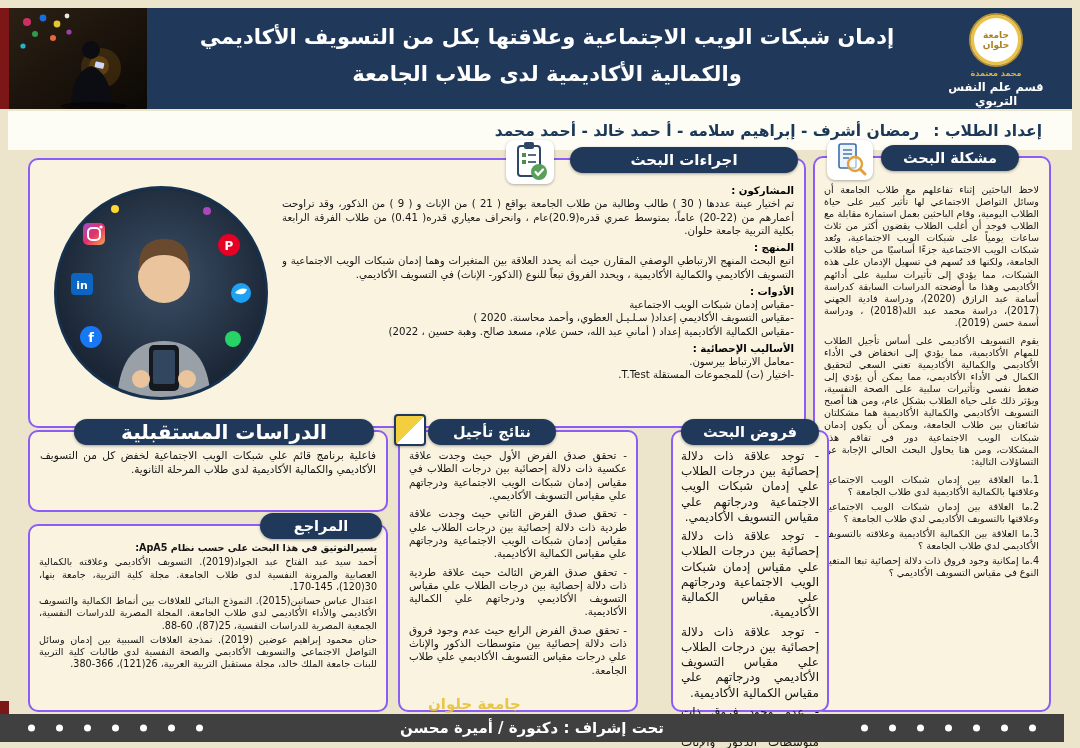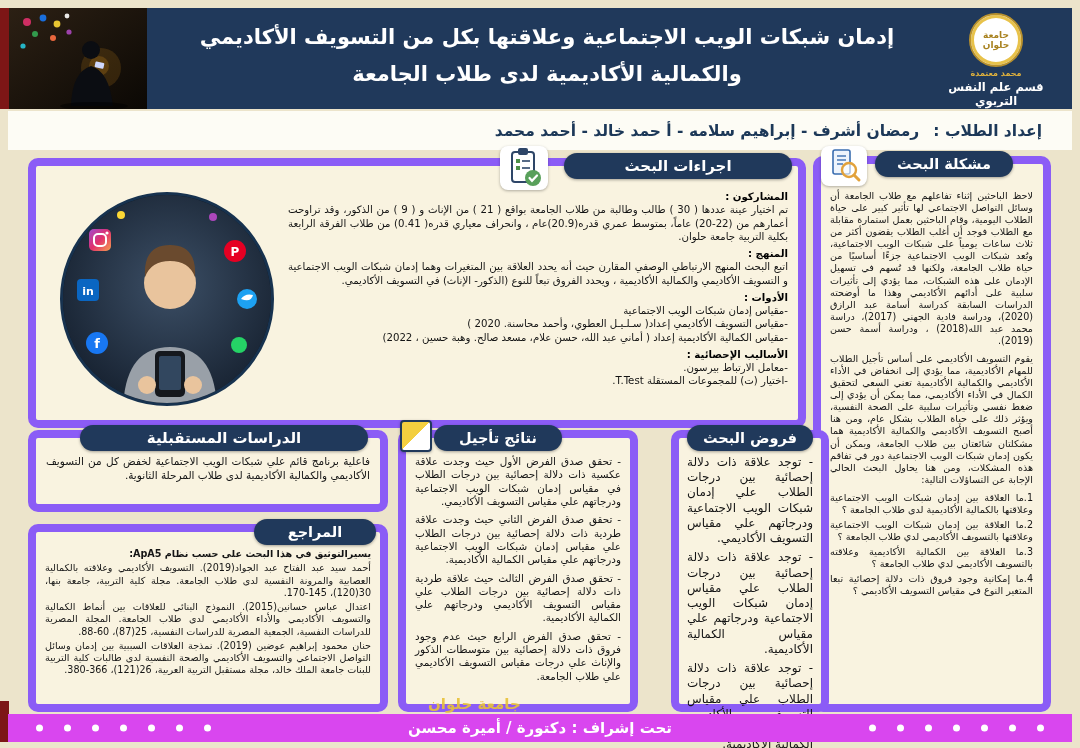--- a/index.html
+++ b/index.html
@@ -23,21 +23,21 @@
   .logo-text { color:#a8821f; font-weight:bold; font-size:9px; direction:rtl; }
   .logo-sub { color:#e3b33c; font-size:8px; margin-top:2px; font-weight:bold; }
   .dept { color:#fff; font-size:11.5px; font-weight:bold; margin-top:2px; direction:rtl; }
 
   
   .names-band { position:absolute; left:8px; top:111px; width:1064px; height:39px; background:#fdfcf5;
                 display:flex; align-items:center; direction:rtl; padding-right:30px; gap:14px;
                 color:#1c3858; font-weight:bold; font-size:15.5px; }
 
   
-  .panel { position:absolute; background:#f9f3e0; border:8px solid #8b5cf6; border-radius:10px; }
+  .panel { position:absolute; background:#f9f3e0; border:2px solid #8b5cf6; border-radius:10px; }
   .tab { position:absolute; background:#20395b; color:#fff; font-weight:bold; border-radius:15px;
          text-align:center; height:26px; line-height:26px; font-size:14.5px;
          box-shadow:0 1px 3px rgba(0,0,0,.35); direction:rtl; }
   .tab-icon { position:absolute; background:#fff; border-radius:8px;
               box-shadow:0 1px 3px rgba(0,0,0,.3); display:flex; align-items:center; justify-content:center; }
   .panel-body { direction:rtl; text-align:justify; color:#141414; overflow:hidden; }
 
   
   .problem-panel { left:813px; top:156px; width:238px; height:556px; }
   .problem-tab { top:-13px; right:30px; width:138px; }
@@ -52,21 +52,21 @@
   .proc-icon { top:-20px; right:250px; width:48px; height:44px; }
   .circle-photo { position:absolute; left:24px; top:26px; width:214px; height:214px;
                   border-radius:50%; overflow:hidden; border:3px solid #17324f; background:#101a28; }
   .proc-body { position:absolute; left:252px; right:10px; top:24px; bottom:6px;
                font-size:10.2px; line-height:1.3; }
   .sec { margin-bottom:4px; }
   .sec-h { font-weight:bold; color:#000; }
 
   
   .future-panel { left:28px; top:430px; width:360px; height:82px; }
-  .future-tab { top:-13px; left:44px; right:12px; font-size:15px; }
+  .future-tab { top:-13px; left:44px; right:12px; font-size:20px; }
   .future-body { padding:17px 10px 5px; font-size:10.5px; line-height:1.3; }
 
   
   .ref-panel { left:28px; top:524px; width:360px; height:188px; }
   .ref-tab { top:-13px; right:4px; width:122px; }
   .ref-body { padding:16px 9px 5px; font-size:9.6px; line-height:1.28; }
   .ref-note { font-weight:bold; }
   .ref-body p { margin-bottom:2px; }
 
   
@@ -78,21 +78,21 @@
   .results-body { padding:17px 9px 5px; font-size:10.4px; line-height:1.28; }
   .results-body p { margin-bottom:5px; }
 
   
   .hyp-panel { left:671px; top:430px; width:158px; height:282px; }
   .hyp-tab { top:-13px; left:8px; right:8px; }
   .hyp-body { padding:17px 8px 5px; font-size:12px; line-height:1.27; }
   .hyp-body p { margin-bottom:4px; }
 
   
-  .footer { position:absolute; left:8px; top:714px; width:1064px; height:28px; background:#d946ef;
+  .footer { position:absolute; left:0; top:714px; width:1064px; height:28px; background:#404040;
             display:flex; align-items:center; justify-content:center; }
   .footer-text { color:#fff; font-weight:bold; font-size:15px; direction:rtl; }
   .dots { position:absolute; top:50%; transform:translateY(-50%); display:flex; gap:21px; }
   .dots span { width:7px; height:7px; border-radius:50%; background:#fff; display:block; }
   .dots-left { left:28px; } .dots-right { right:28px; }
   .red-strip-bottom { position:absolute; left:0; top:701px; width:9px; height:41px; background:#7d1616; }
   .watermark { position:absolute; left:428px; top:695px; color:#e8c239; font-weight:bold;
                font-size:15px; opacity:.9; z-index:6; direction:rtl; }
 </style>
 </head>

